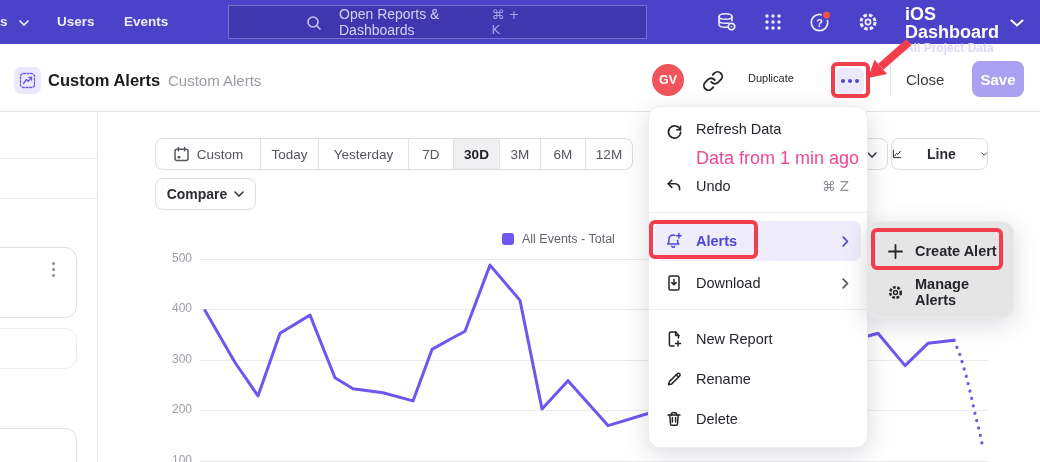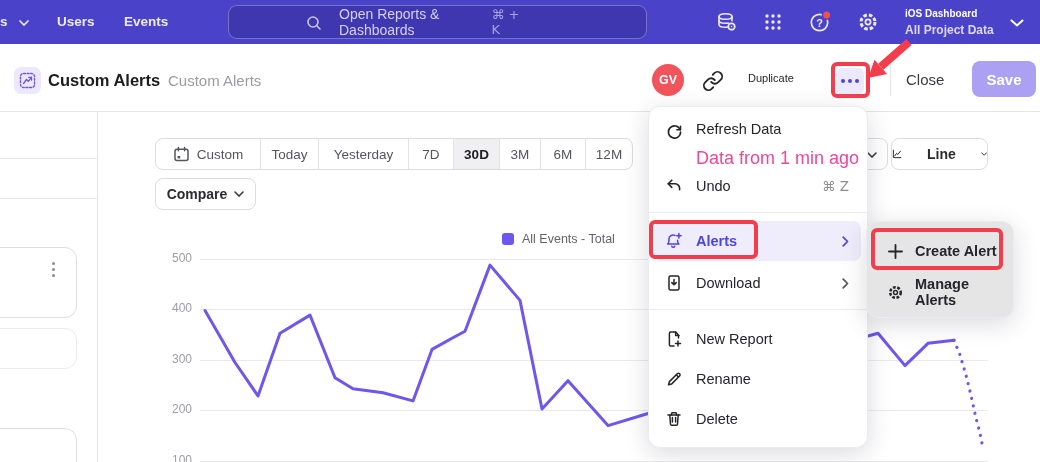--- a/index.html
+++ b/index.html
@@ -3,47 +3,47 @@
 <meta charset="utf-8">
 <style>
   html,body{margin:0;padding:0;background:#fff;}
   #screen{position:relative;width:1040px;height:462px;overflow:hidden;
     font-family:"Liberation Sans",sans-serif;background:#fff;}
   .abs{position:absolute;}
   svg{display:block;}
   
   #topbar{left:0;top:0;width:1040px;height:44px;background:#4A42C8;z-index:5;}
   .tb-nav{color:#EDEBFB;font-size:13.5px;font-weight:600;top:14px;cursor:pointer;}
-  #searchbar{left:228px;top:5px;width:419px;height:34px;border-radius:9px;
+  #searchbar{left:228px;top:5px;width:419px;height:34px;border-radius:1px;
     background:rgba(10,5,60,.18);border:1px solid rgba(255,255,255,.30);
     box-sizing:border-box;display:flex;align-items:center;cursor:text;}
   #searchbar .ph{color:#D6D2F6;font-size:14px;margin-left:32px;}
   #searchbar .kbd{color:#A9A2EA;font-size:13px;margin-left:auto;margin-right:120px;
     font-family:"DejaVu Sans",sans-serif;}
   .tb-iconbtn{top:10px;width:24px;height:24px;cursor:pointer;}
   #project{left:905px;top:5px;width:100px;text-align:left;cursor:pointer;}
-  #project .p1{color:#fff;font-weight:700;font-size:10px;line-height:18px;}
+  #project .p1{color:#fff;font-weight:700;font-size:18px;line-height:18px;}
   #project .p2{color:#DCD8F8;font-weight:600;font-size:12px;line-height:15px;}
   
   #header{left:0;top:44px;width:1040px;height:68px;background:#fff;
     border-bottom:1px solid #E4E4E8;box-sizing:border-box;z-index:4;}
   #hicon{left:14px;top:23px;width:27px;height:27px;border-radius:7px;background:#ECE8FD;
     display:flex;align-items:center;justify-content:center;}
   #htitle{left:48px;top:27px;font-size:16.5px;font-weight:700;color:#1C1C21;}
   #hcrumb{left:168px;top:28px;font-size:15px;color:#9B9BA3;}
   #avatar{left:652px;top:20px;width:32px;height:32px;border-radius:50%;background:#F2545B;
     color:#fff;font-size:12.5px;font-weight:700;display:flex;align-items:center;
     justify-content:center;cursor:pointer;}
   #duplicate{left:748px;top:28px;font-size:11px;font-weight:500;color:#26262B;cursor:pointer;}
   #morebtn{left:836px;top:24px;width:28px;height:26px;border-radius:6px;background:#ECE9FC;
     display:flex;align-items:center;justify-content:center;gap:3px;cursor:pointer;}
   #morebtn i{width:4px;height:4px;border-radius:50%;background:#4F44E0;}
   #hdivider{left:890px;top:20px;width:1px;height:32px;background:#E6E6EA;}
   #closebtn{left:906px;top:27px;font-size:15px;font-weight:500;color:#3A3A40;cursor:pointer;}
-  #savebtn{left:972px;top:17px;width:64px;height:36px;border-radius:8px;background:#ABA0F2;
+  #savebtn{left:972px;top:17px;width:52px;height:36px;border-radius:8px;background:#ABA0F2;
     color:#fff;font-size:15px;font-weight:600;display:flex;align-items:center;
     justify-content:center;cursor:pointer;border:none;}
   
   #leftrail{left:0;top:112px;width:98px;height:350px;background:#fff;
     border-right:1px solid #E6E6EA;box-sizing:border-box;}
   .rail-line{left:0;width:98px;height:1px;background:#E8E8EC;}
   .rail-card{left:-22px;width:99px;background:#fff;border:1px solid #DEDEE2;border-radius:12px;
     box-sizing:border-box;}
   #raildots{left:52px;top:150px;display:flex;flex-direction:column;gap:3px;cursor:pointer;}
   #raildots i{width:3px;height:3px;border-radius:50%;background:#8A8A92;}

